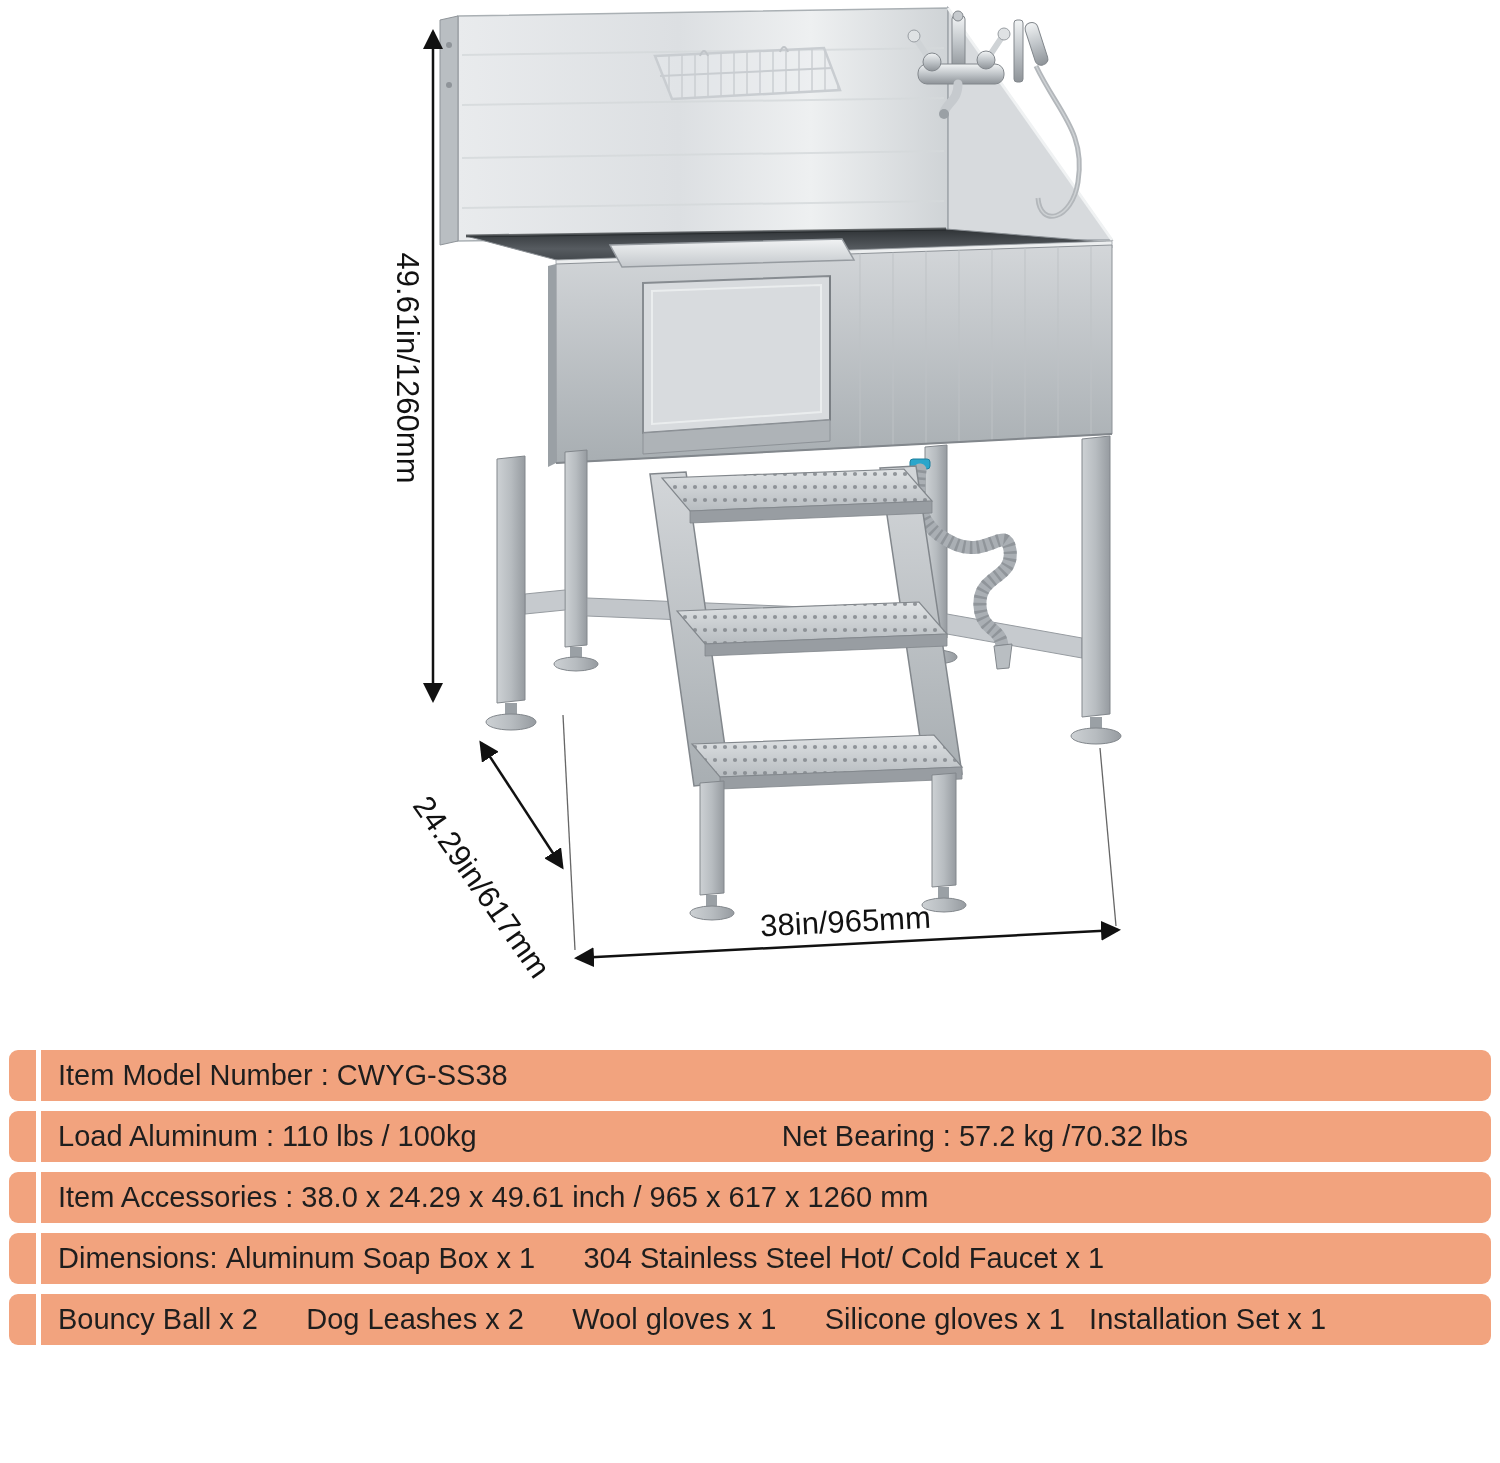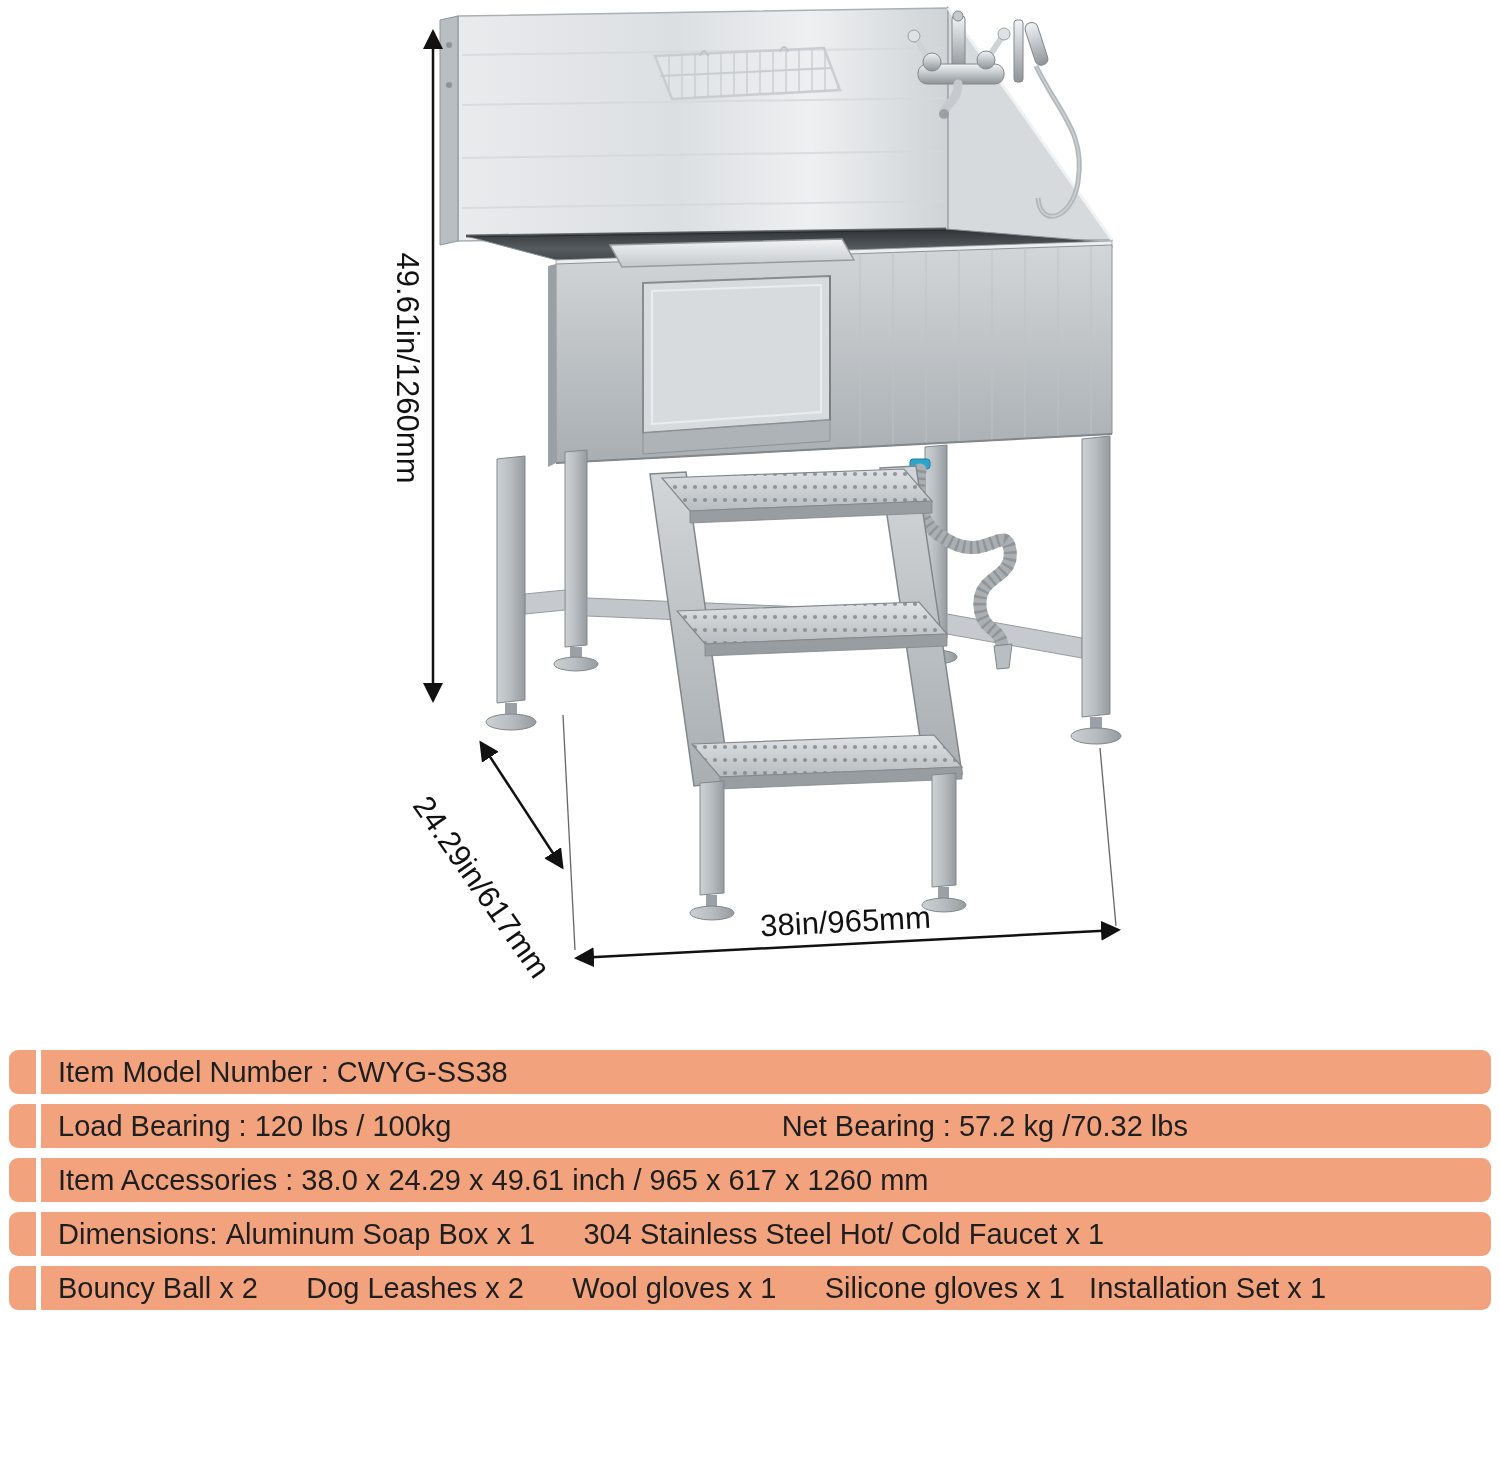--- a/index.html
+++ b/index.html
@@ -3,21 +3,21 @@
 <meta charset="utf-8">
 <style>
   html,body{margin:0;padding:0;background:#fff;}
   .page{
     width:1500px;height:1463px;position:relative;background:#fff;
     font-family:"Liberation Sans",sans-serif;overflow:hidden;
   }
   .figure{display:block;width:1500px;height:1040px;}
   .figure text{font-family:"Liberation Sans",sans-serif;fill:#111;}
   .spec-table{padding:10px 9px 0 9px;}
-  .spec-row{display:flex;height:44px;margin-bottom:10px;}
+  .spec-row{display:flex;height:51px;margin-bottom:10px;}
   .row-stub{width:27px;background:#F2A37E;border-radius:9px 0 0 9px;flex:0 0 27px;}
   .row-gap{width:5px;background:#fff;flex:0 0 5px;}
   .row-main{flex:1;background:#F2A37E;border-radius:0 9px 9px 0;display:flex;align-items:center;padding-left:17px;}
   .spec-cell{display:flex;align-items:baseline;white-space:pre;font-size:29px;color:#1e1e1e;line-height:1;}
   .spec-cell.half{flex:0 0 50.5%;}
   .lbl{font-weight:400;white-space:pre;}
   .val{font-weight:400;white-space:pre;}
 </style>
 </head>
 <body>
@@ -222,21 +222,21 @@
           <span class="lbl">Item Model Number : </span><span class="val">CWYG-SS38</span>
         </div>
       </div>
     </div>
 
     <div class="spec-row">
       <div class="row-stub"></div>
       <div class="row-gap"></div>
       <div class="row-main">
         <div class="spec-cell half">
-          <span class="lbl">Load Bearing : </span><span class="val">120 lbs / 100kg</span>
+          <span class="lbl">Load Aluminum : </span><span class="val">110 lbs / 100kg</span>
         </div>
         <div class="spec-cell">
           <span class="lbl">Net Bearing : </span><span class="val">57.2 kg /70.32 lbs</span>
         </div>
       </div>
     </div>
 
     <div class="spec-row">
       <div class="row-stub"></div>
       <div class="row-gap"></div>

